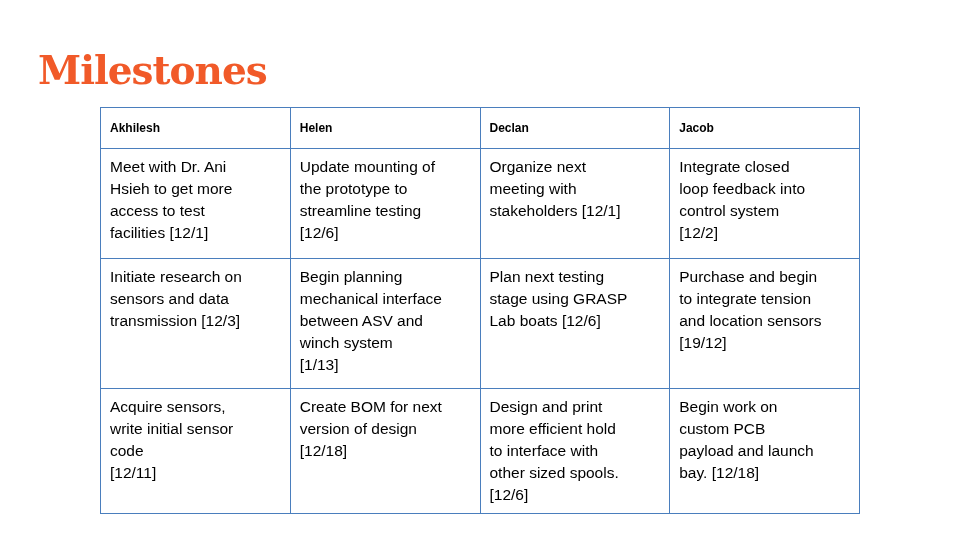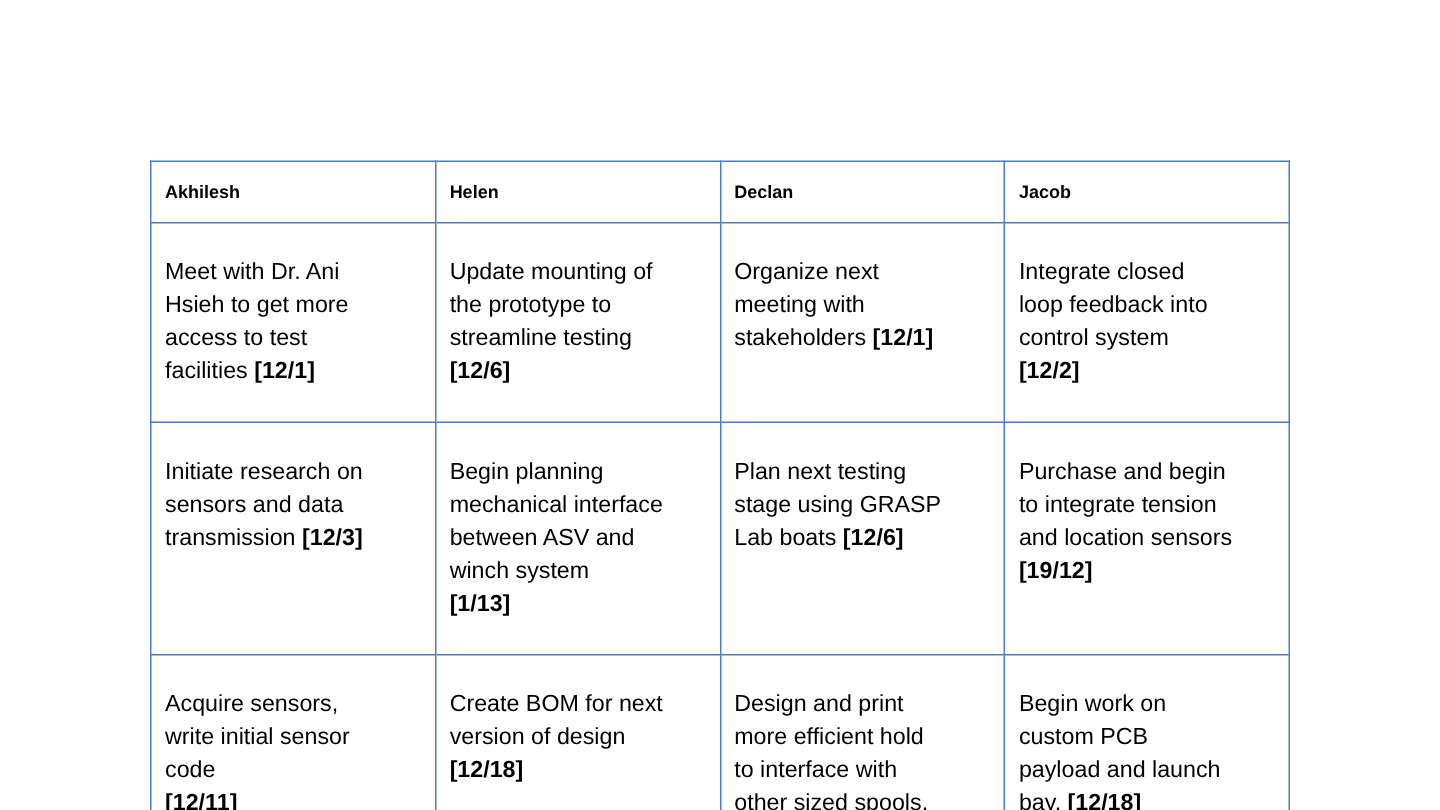--- a/index.html
+++ b/index.html
@@ -46,34 +46,35 @@
   }
   .milestones th {
     height: 41px;
     padding: 0 9px;
     text-align: left;
     vertical-align: middle;
     font-size: 12px;
     font-weight: bold;
   }
   .milestones td {
-    padding: 22px 9px;
+    padding: 7px 9px;
     vertical-align: top;
     font-size: 15.5px;
     line-height: 22px;
   }
   .milestones tbody tr.row-1 { height: 110px; }
   .milestones tbody tr.row-2 { height: 130px; }
   .milestones tbody tr.row-3 { height: 98px; }
-  .milestones b { font-weight: bold; }
+  .milestones b { font-weight: normal; }
 </style>
 </head>
 <body>
 
 <div class="slide">
+  <h1 class="title">Milestones</h1>
 
   <table class="milestones">
     <colgroup>
       <col>
         <col>
         <col>
         <col>
     </colgroup>
     <thead>
       <tr>

